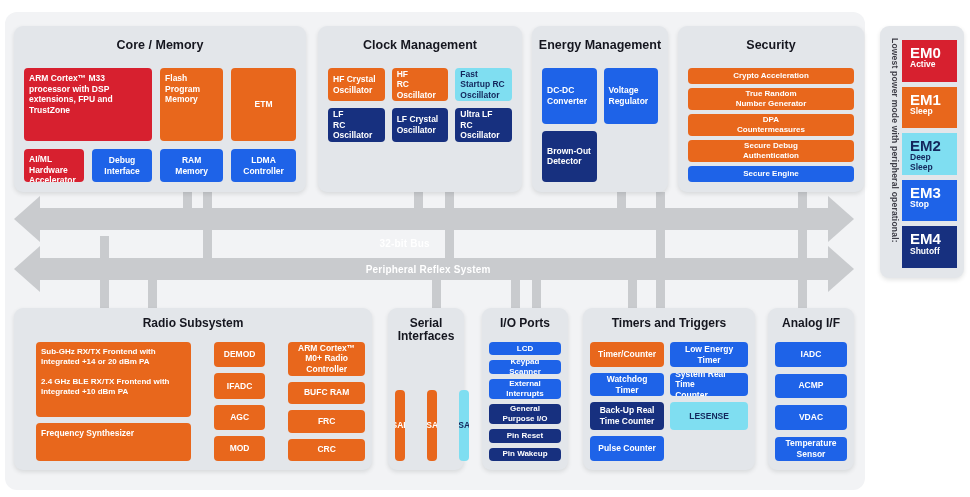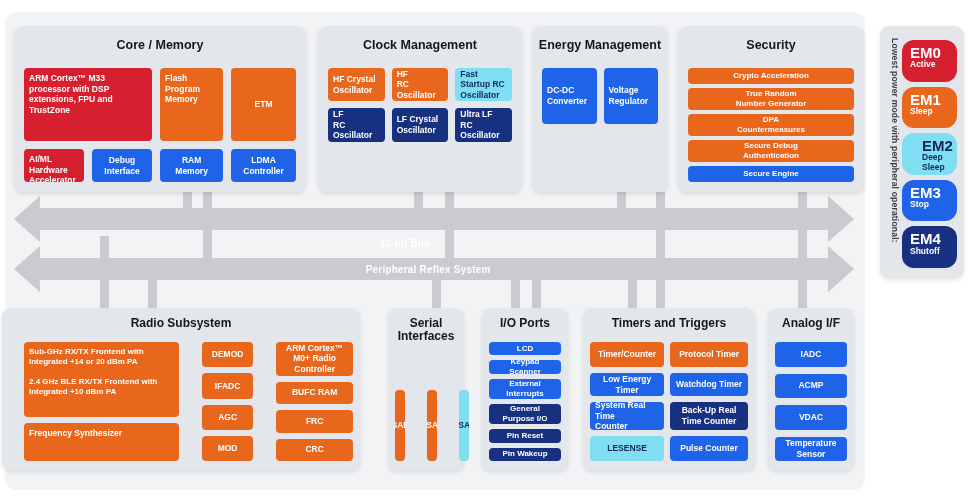--- a/index.html
+++ b/index.html
@@ -21,21 +21,21 @@
   .a-left{justify-content:flex-start;text-align:left;}
   .a-topleft{justify-content:flex-start;text-align:left;align-items:flex-start;padding-top:5px;}
   .c-red{background:var(--red);} .c-orange{background:var(--orange);}
   .c-blue{background:var(--blue);} .c-navy{background:var(--navy);}
   .c-cyan{background:var(--cyan);color:var(--cyantext);}
   
   .p-core{left:14px;top:26px;width:292px;height:166px;}
   .p-clock{left:318px;top:26px;width:204px;height:166px;}
   .p-energy{left:532px;top:26px;width:136px;height:166px;}
   .p-security{left:678px;top:26px;width:186px;height:166px;}
-  .p-radio{left:2px;top:308px;width:358px;height:162px;}
+  .p-radio{left:14px;top:308px;width:358px;height:162px;}
   .p-serial{left:388px;top:308px;width:76px;height:162px;}
   .p-io{left:482px;top:308px;width:86px;height:162px;}
   .p-timers{left:583px;top:308px;width:172px;height:162px;}
   .p-analog{left:768px;top:308px;width:86px;height:162px;}
   .p-em{left:880px;top:26px;width:84px;height:252px;}
   
   .p-core .blocks{display:grid;grid-template-columns:1fr 1fr 1.05fr 1.08fr;grid-template-rows:1fr 33px;gap:8px;}
   .p-core .block:first-child{grid-column:1/3;}
   .p-clock .blocks{display:grid;grid-template-columns:1fr 1fr 1fr;grid-template-rows:1fr 1fr 1fr;gap:7px;}
   .p-energy .blocks{display:grid;grid-template-columns:1fr 1fr;grid-template-rows:1.08fr 1fr;gap:7px;}
@@ -53,24 +53,24 @@
   .p-io .blocks{display:flex;flex-direction:column;gap:5px;}
   .p-io .block{flex:1;font-size:8px;}
   .p-io .block:nth-child(3){flex:1.8;} .p-io .block:nth-child(4){flex:1.7;}
   .p-timers .blocks{display:grid;grid-template-columns:1fr 1.05fr;grid-template-rows:1.05fr 0.95fr 1.15fr 1.05fr;gap:6px;}
   .p-analog .blocks{display:flex;flex-direction:column;gap:7px;}
   .p-analog .block{flex:1;}
   
   .vlabel{position:absolute;left:5px;top:12px;bottom:6px;width:15px;
           writing-mode:vertical-rl;font-size:8.5px;font-weight:700;color:#3c3c46;letter-spacing:.2px;}
   .em-modes{position:absolute;left:22px;right:7px;top:14px;bottom:10px;display:flex;flex-direction:column;gap:5px;}
-  .mode{flex:1;border-radius:12px;padding:5px 4px 2px 8px;box-sizing:border-box;color:var(--ondark);overflow:hidden;}
+  .mode{flex:1;border-radius:0;padding:5px 4px 2px 8px;box-sizing:border-box;color:var(--ondark);overflow:hidden;}
   .mode-name{font-size:15px;font-weight:700;line-height:1.02;}
   .mode-state{font-size:8.5px;font-weight:700;line-height:1.12;white-space:pre-line;}
-  .mode.c-cyan .mode-name,.mode.c-cyan .mode-state{color:var(--cyantext);margin-left:12px;}
+  .mode.c-cyan .mode-name,.mode.c-cyan .mode-state{color:var(--cyantext);}
   
   .arrow{position:absolute;left:14px;width:840px;height:46px;}
   #bus1{top:196px;} #bus2{top:246px;}
   .abody{position:absolute;left:24px;right:24px;top:12px;bottom:12px;background:var(--bus);}
   .head{position:absolute;top:0;width:0;height:0;border-top:23px solid transparent;border-bottom:23px solid transparent;}
   .hl{left:0;border-right:26px solid var(--bus);}
   .hr{right:0;border-left:26px solid var(--bus);}
   .alabel{position:absolute;top:50%;transform:translate(-50%,-50%);color:#fff;
           font-weight:700;font-size:10px;letter-spacing:.2px;white-space:nowrap;}
   #bus1 .alabel{left:46.5%;margin-top:24px;} #bus2 .alabel{left:49.3%;}
@@ -152,20 +152,22 @@
       </div>
   </div>
 
   <div class="panel p-energy">
     <div class="ptitle">Energy Management</div>
     <div class="blocks">
         <div class="block c-blue a-left">DC-DC
 Converter</div>
         <div class="block c-blue a-left">Voltage
 Regulator</div>
+        <div class="block c-navy a-left">Brown-Out
+Detector</div>
       </div>
   </div>
 
   <div class="panel p-security">
     <div class="ptitle">Security</div>
     <div class="blocks">
         <div class="block c-orange">Crypto Acceleration</div>
         <div class="block c-orange">True Random
 Number Generator</div>
         <div class="block c-orange">DPA
@@ -225,21 +227,20 @@
 Purpose I/O</div>
         <div class="block c-navy">Pin Reset</div>
         <div class="block c-navy">Pin Wakeup</div>
       </div>
   </div>
 
   <div class="panel p-timers row2">
     <div class="ptitle">Timers and Triggers</div>
     <div class="blocks">
         <div class="block c-orange">Timer/Counter</div>
-        <div class="block c-orange">Protocol Timer</div>
         <div class="block c-blue">Low Energy Timer</div>
         <div class="block c-blue">Watchdog Timer</div>
         <div class="block c-blue a-left">System Real Time
 Counter</div>
         <div class="block c-navy">Back-Up Real
 Time Counter</div>
         <div class="block c-cyan">LESENSE</div>
         <div class="block c-blue">Pulse Counter</div>
       </div>
   </div>

